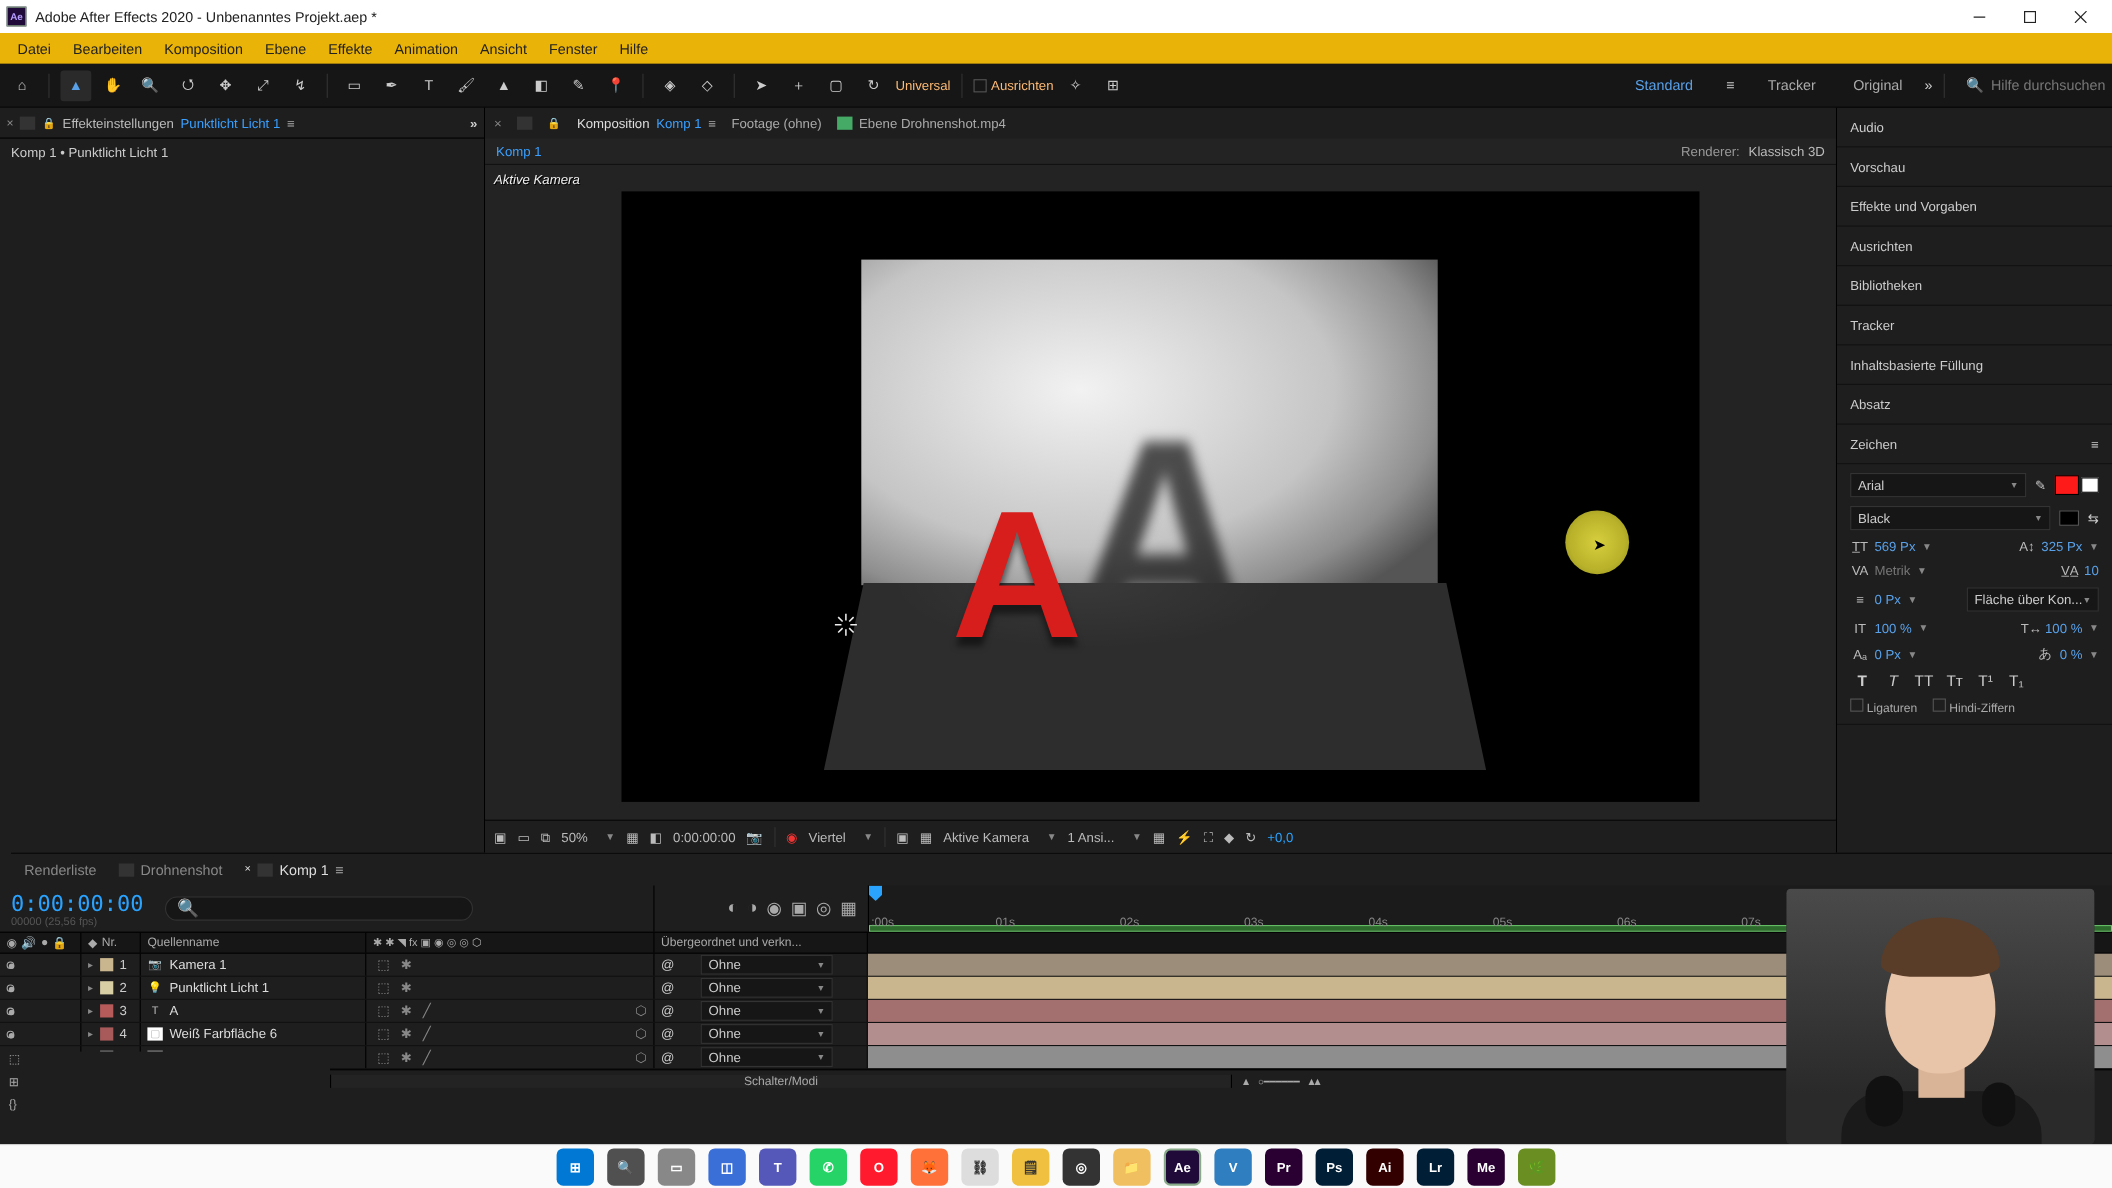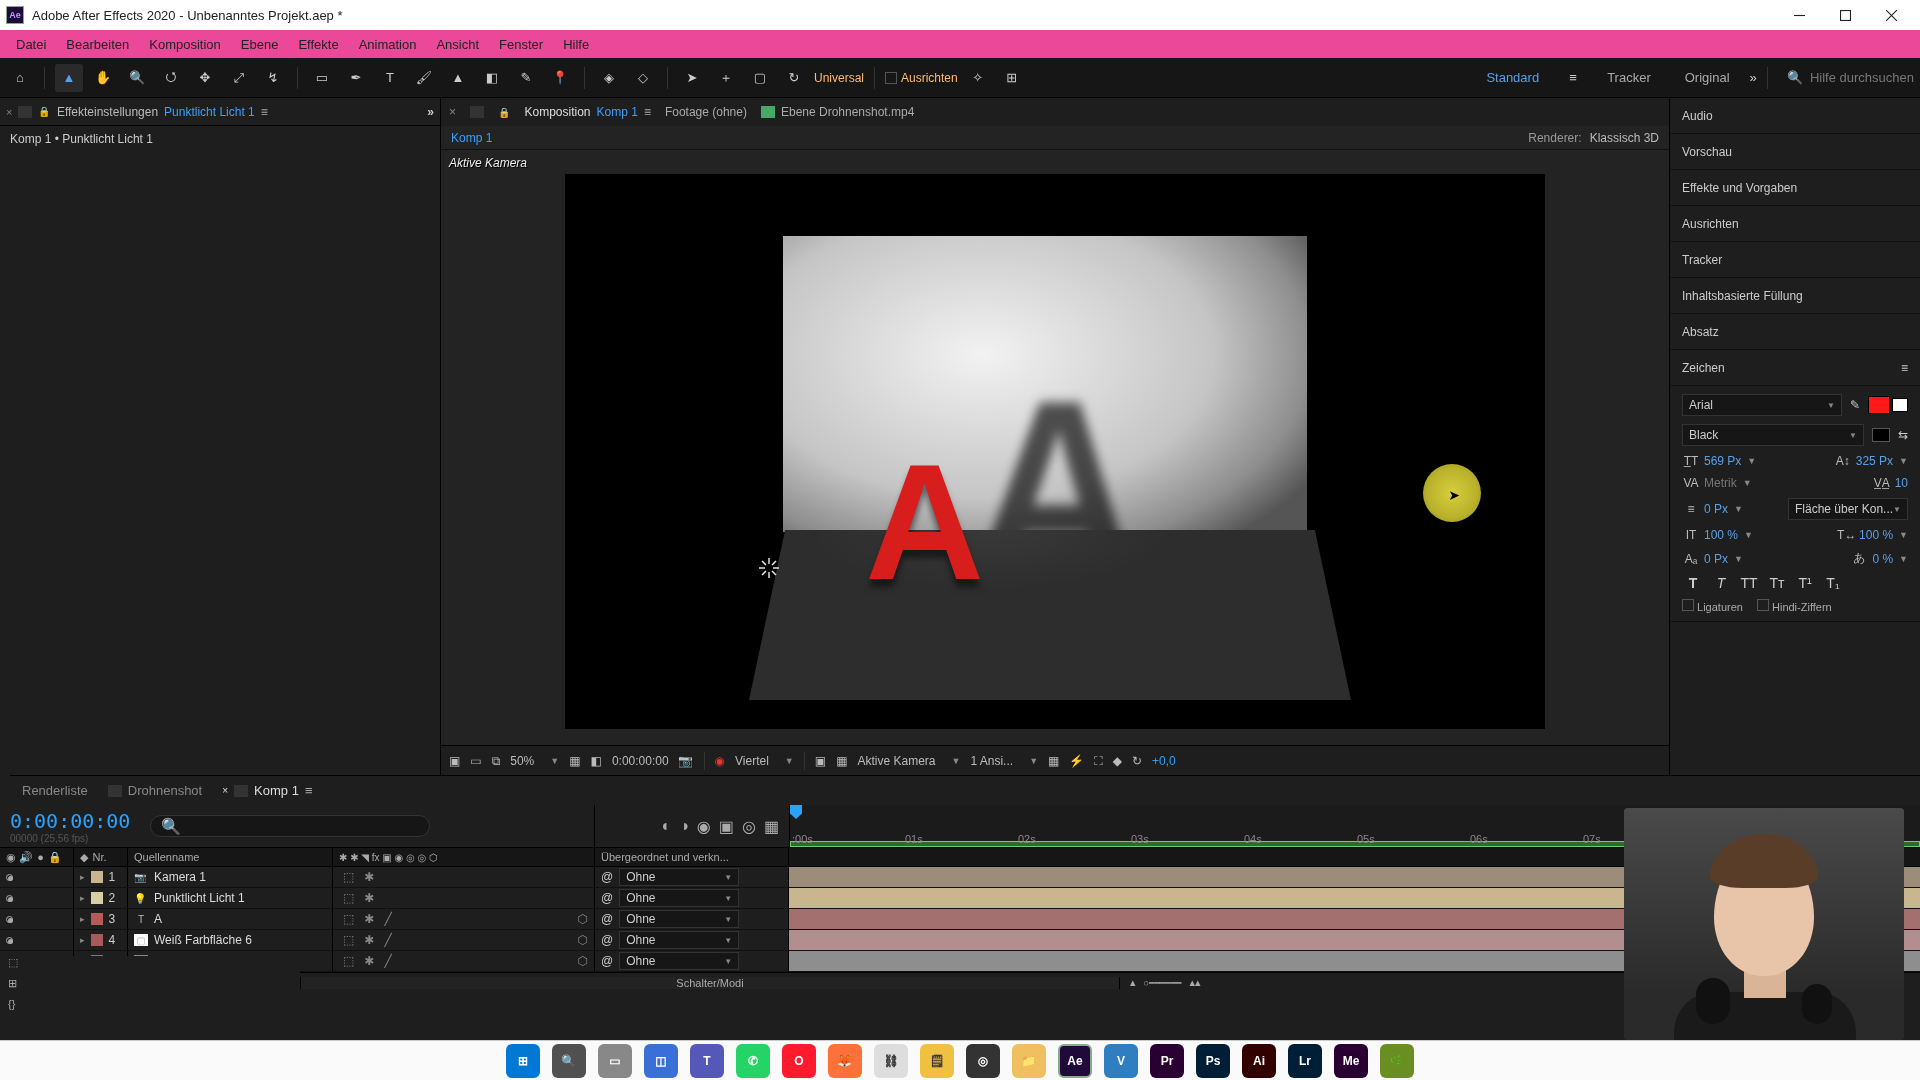--- a/index.html
+++ b/index.html
@@ -6,21 +6,21 @@
 body { width: 1920px; height: 1080px; background: #1e1e1e; color: #ccc; overflow: hidden; position: relative; }
 
 
 .titlebar { height: 30px; background: #fff; display: flex; align-items: center; padding: 0 6px; color: #222; font-size: 13px; }
 .titlebar .ae-logo { width: 18px; height: 18px; background:#1f0a3a; border:1px solid #8a8; color:#b69cff; font-size:9px; font-weight:bold; display:flex; align-items:center; justify-content:center; margin-right:8px; }
 .titlebar .spacer { flex:1; }
 .titlebar .winbtn { width: 46px; height: 30px; display:flex; align-items:center; justify-content:center; }
 .titlebar .winbtn svg { width:11px; height:11px; }
 
 
-.menubar { height: 28px; background: #ec4899; display:flex; align-items:center; padding: 0 6px; font-size:13px; color:#222; }
+.menubar { height: 28px; background: #eab308; display:flex; align-items:center; padding: 0 6px; font-size:13px; color:#222; }
 .menubar .mi { padding: 0 10px; }
 
 
 .toolbar { height: 40px; background: #161616; border-bottom:1px solid #000; display:flex; align-items:center; padding:0 6px; gap:6px; font-size:13px; }
 .toolbar .tool { width:28px; height:28px; display:flex; align-items:center; justify-content:center; color:#ccc; border-radius:3px; }
 .toolbar .tool.active { background:#2a2a2a; color:#58a0e8; }
 .toolbar .sep { width:1px; height:22px; background:#333; margin:0 4px; }
 .toolbar .ws { padding:0 14px; height:28px; display:flex; align-items:center; color:#aaa; }
 .toolbar .ws.active { color:#58a0e8; }
 .toolbar .search { display:flex; align-items:center; gap:6px; color:#777; margin-left:10px; }
@@ -114,21 +114,21 @@
 .tl-hdr .parentcol { width:194px; border-right:1px solid #000; display:flex; align-items:center; padding-left:6px;}
 .tl-hdr .barscol { flex:1; }
 
 .tl-row { height:21px; display:flex; font-size:12px; align-items:stretch; border-bottom:1px solid #111; }
 .tl-row .eyecol { width:74px; border-right:1px solid #000; display:flex; align-items:center; padding-left:6px; gap:6px; color:#ccc;}
 .tl-row .idxcol { width:54px; border-right:1px solid #000; display:flex; align-items:center; gap:6px; padding-left:6px;}
 .tl-row .idxcol .sw { width:12px; height:12px; }
 .tl-row .namecol { width:205px; border-right:1px solid #000; display:flex; align-items:center; padding-left:6px; gap:6px; color:#ddd;}
 .tl-row .swcol { width:262px; border-right:1px solid #000; display:flex; align-items:center; padding-left:10px; gap:10px; color:#888;}
 .tl-row .parentcol { width:194px; border-right:1px solid #000; display:flex; align-items:center; padding-left:6px; gap:6px; color:#ccc;}
-.tl-row .parentcol .dd { background:#161616; border:1px solid #333; height:18px; width:120px; display:flex; align-items:center; justify-content:space-between; padding:0 6px;}
+.tl-row .parentcol .dd { background:#161616; border:1px solid #333; height:18px; width:120px; display:flex; align-items:center; justify-content:space-between; padding:0 6px;margin-left:18px;}
 .tl-row .barscol { flex:1; }
 .bar-1{ background:#9c8d7a; } .bar-2{ background:#c9b58e; } .bar-3{ background:#a46f6f; } .bar-4{ background:#b38e8e; } .bar-5{ background:#8e8e8e; }
 
 .tl-footer { height:20px; display:flex; align-items:center; font-size:11px; color:#aaa; border-top:1px solid #000;}
 .tl-footer .left { width:300px; padding-left:8px; display:flex; gap:8px;}
 .tl-footer .center { flex:1; text-align:center; }
 
 
 .taskbar { position:absolute; left:0; right:0; bottom:0; height:40px; background: #fafafa; display:flex; align-items:center; justify-content:center; gap:12px; border-top:1px solid #ccc; }
 .taskbar .app { width:34px; height:34px; border-radius:6px; display:flex; align-items:center; justify-content:center; font-size:12px; font-weight:bold; color:#fff; }
@@ -334,20 +334,21 @@
       <span class="vb">↻</span>
       <span style="color:#2aa3ff">+0,0</span>
     </div>
   </div>
 
   <div class="right">
     <div class="rp">Audio</div>
     <div class="rp">Vorschau</div>
     <div class="rp">Effekte und Vorgaben</div>
     <div class="rp">Ausrichten</div>
+    <div class="rp">Bibliotheken</div>
     <div class="rp">Tracker</div>
     <div class="rp">Inhaltsbasierte Füllung</div>
     <div class="rp">Absatz</div>
     <div class="rp" style="justify-content:space-between">
       <span>Zeichen</span>
       <span>≡</span>
     </div>
     <div class="char-panel">
       <div class="row">
         <div class="dd" style="flex:1">

